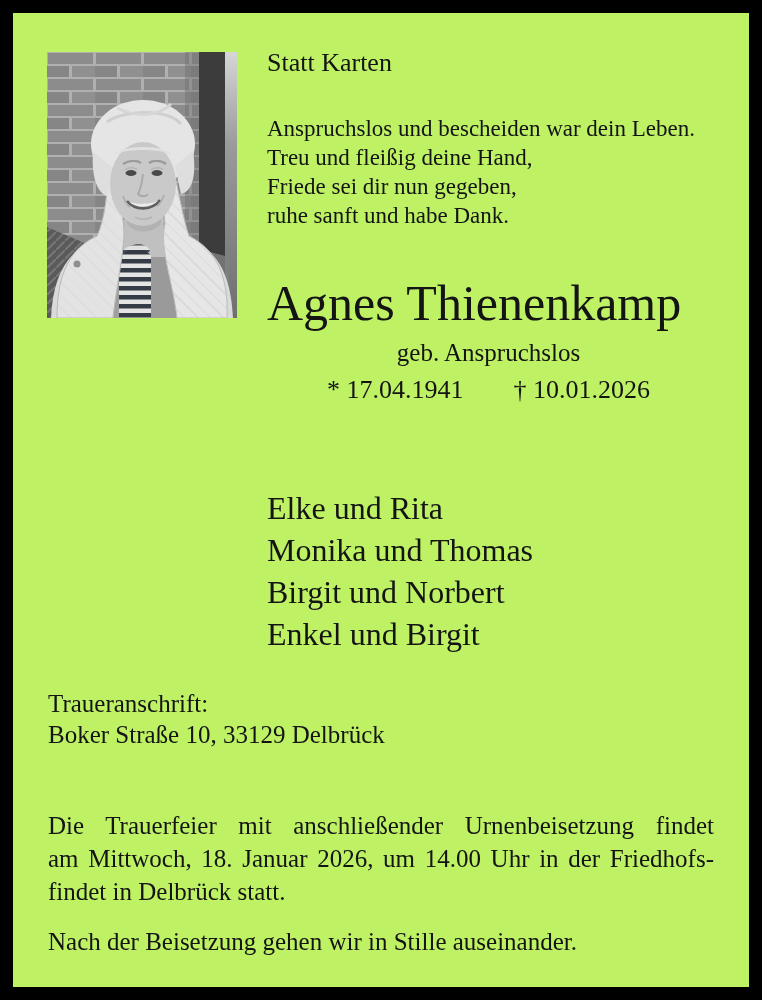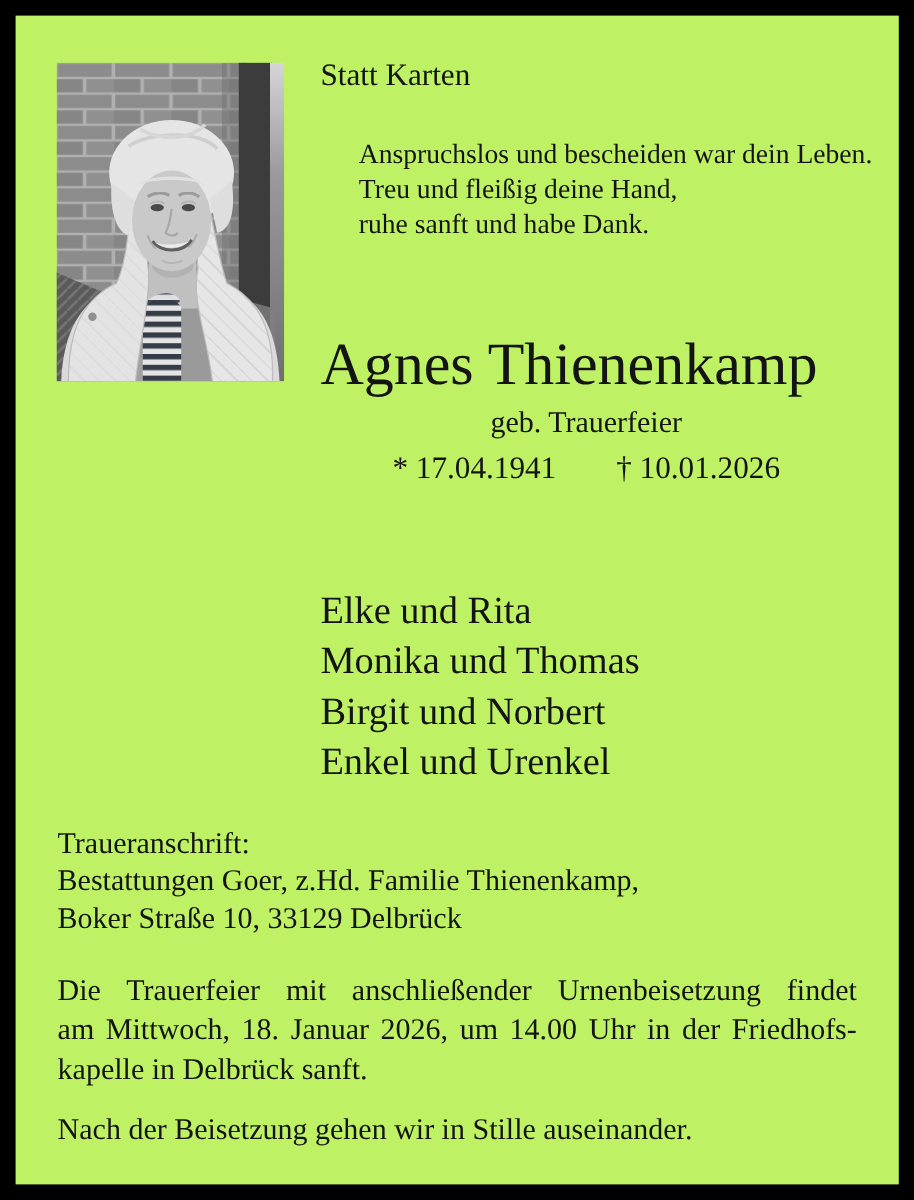--- a/index.html
+++ b/index.html
@@ -15,21 +15,21 @@
     position:absolute;left:13px;top:13px;
     width:736px;height:974px;
     background:#bef264;
   }
   .abs{position:absolute;}
   .photo{
     left:34px;top:39px;width:190px;height:266px;
     overflow:hidden;
   }
   .statt{left:254px;top:37px;width:443px;font-size:26px;line-height:26px;}
-  .poem{left:254px;top:101px;width:460px;font-size:23px;line-height:29px;margin-left:32px;}
+  .poem{left:254px;top:101px;width:460px;font-size:23px;line-height:29px;}
   .poem div{white-space:nowrap;}
   .name{
     left:254px;top:265px;width:443px;
     font-size:50px;line-height:50px;white-space:nowrap;
   }
   .birthname{left:254px;top:327px;width:443px;font-size:25px;line-height:25px;text-align:center;}
   .dates{
     left:254px;top:364px;width:443px;font-size:26px;line-height:26px;
     display:flex;justify-content:center;gap:50px;white-space:nowrap;
   }
@@ -129,45 +129,45 @@
         <path d="M117,143 C115,149 113,152 110,154" stroke="#ababab" stroke-width="1.6" fill="none"></path>
         <path d="M88,165 C92,168 100,168 105,165" stroke="#b3b3b3" stroke-width="1.5" fill="none"></path>
       </svg>
     </div>
 
     <div class="abs statt">Statt Karten</div>
 
     <div class="abs poem">
       <div>Anspruchslos und bescheiden war dein Leben.</div>
       <div>Treu und fleißig deine Hand,</div>
+      <div>Friede sei dir nun gegeben,</div>
       <div>ruhe sanft und habe Dank.</div>
     </div>
 
     <div class="abs name">Agnes Thienenkamp</div>
-    <div class="abs birthname">geb. Trauerfeier</div>
+    <div class="abs birthname">geb. Anspruchslos</div>
     <div class="abs dates">
       <span>* 17.04.1941</span>
       <span>† 10.01.2026</span>
     </div>
 
     <div class="abs mourners">
       <div>Elke und Rita</div>
       <div>Monika und Thomas</div>
       <div>Birgit und Norbert</div>
-      <div>Enkel und Urenkel</div>
+      <div>Enkel und Birgit</div>
     </div>
 
     <div class="abs address">
       <div>Traueranschrift:</div>
-      <div>Bestattungen Goer, z.Hd. Familie Thienenkamp,</div>
       <div>Boker Straße 10, 33129 Delbrück</div>
     </div>
 
     <div class="abs funeral">
       <div class="jline">Die Trauerfeier mit anschließender Urnenbeisetzung findet</div>
       <div class="jline tight">am Mittwoch, 18. Januar 2026, um 14.00 Uhr in der Friedhofs-</div>
-      <div>kapelle in Delbrück sanft.</div>
+      <div>findet in Delbrück statt.</div>
     </div>
 
     <div class="abs closing">Nach der Beisetzung gehen wir in Stille auseinander.</div>
 
   </div>
 </div>
 
 </body></html>

